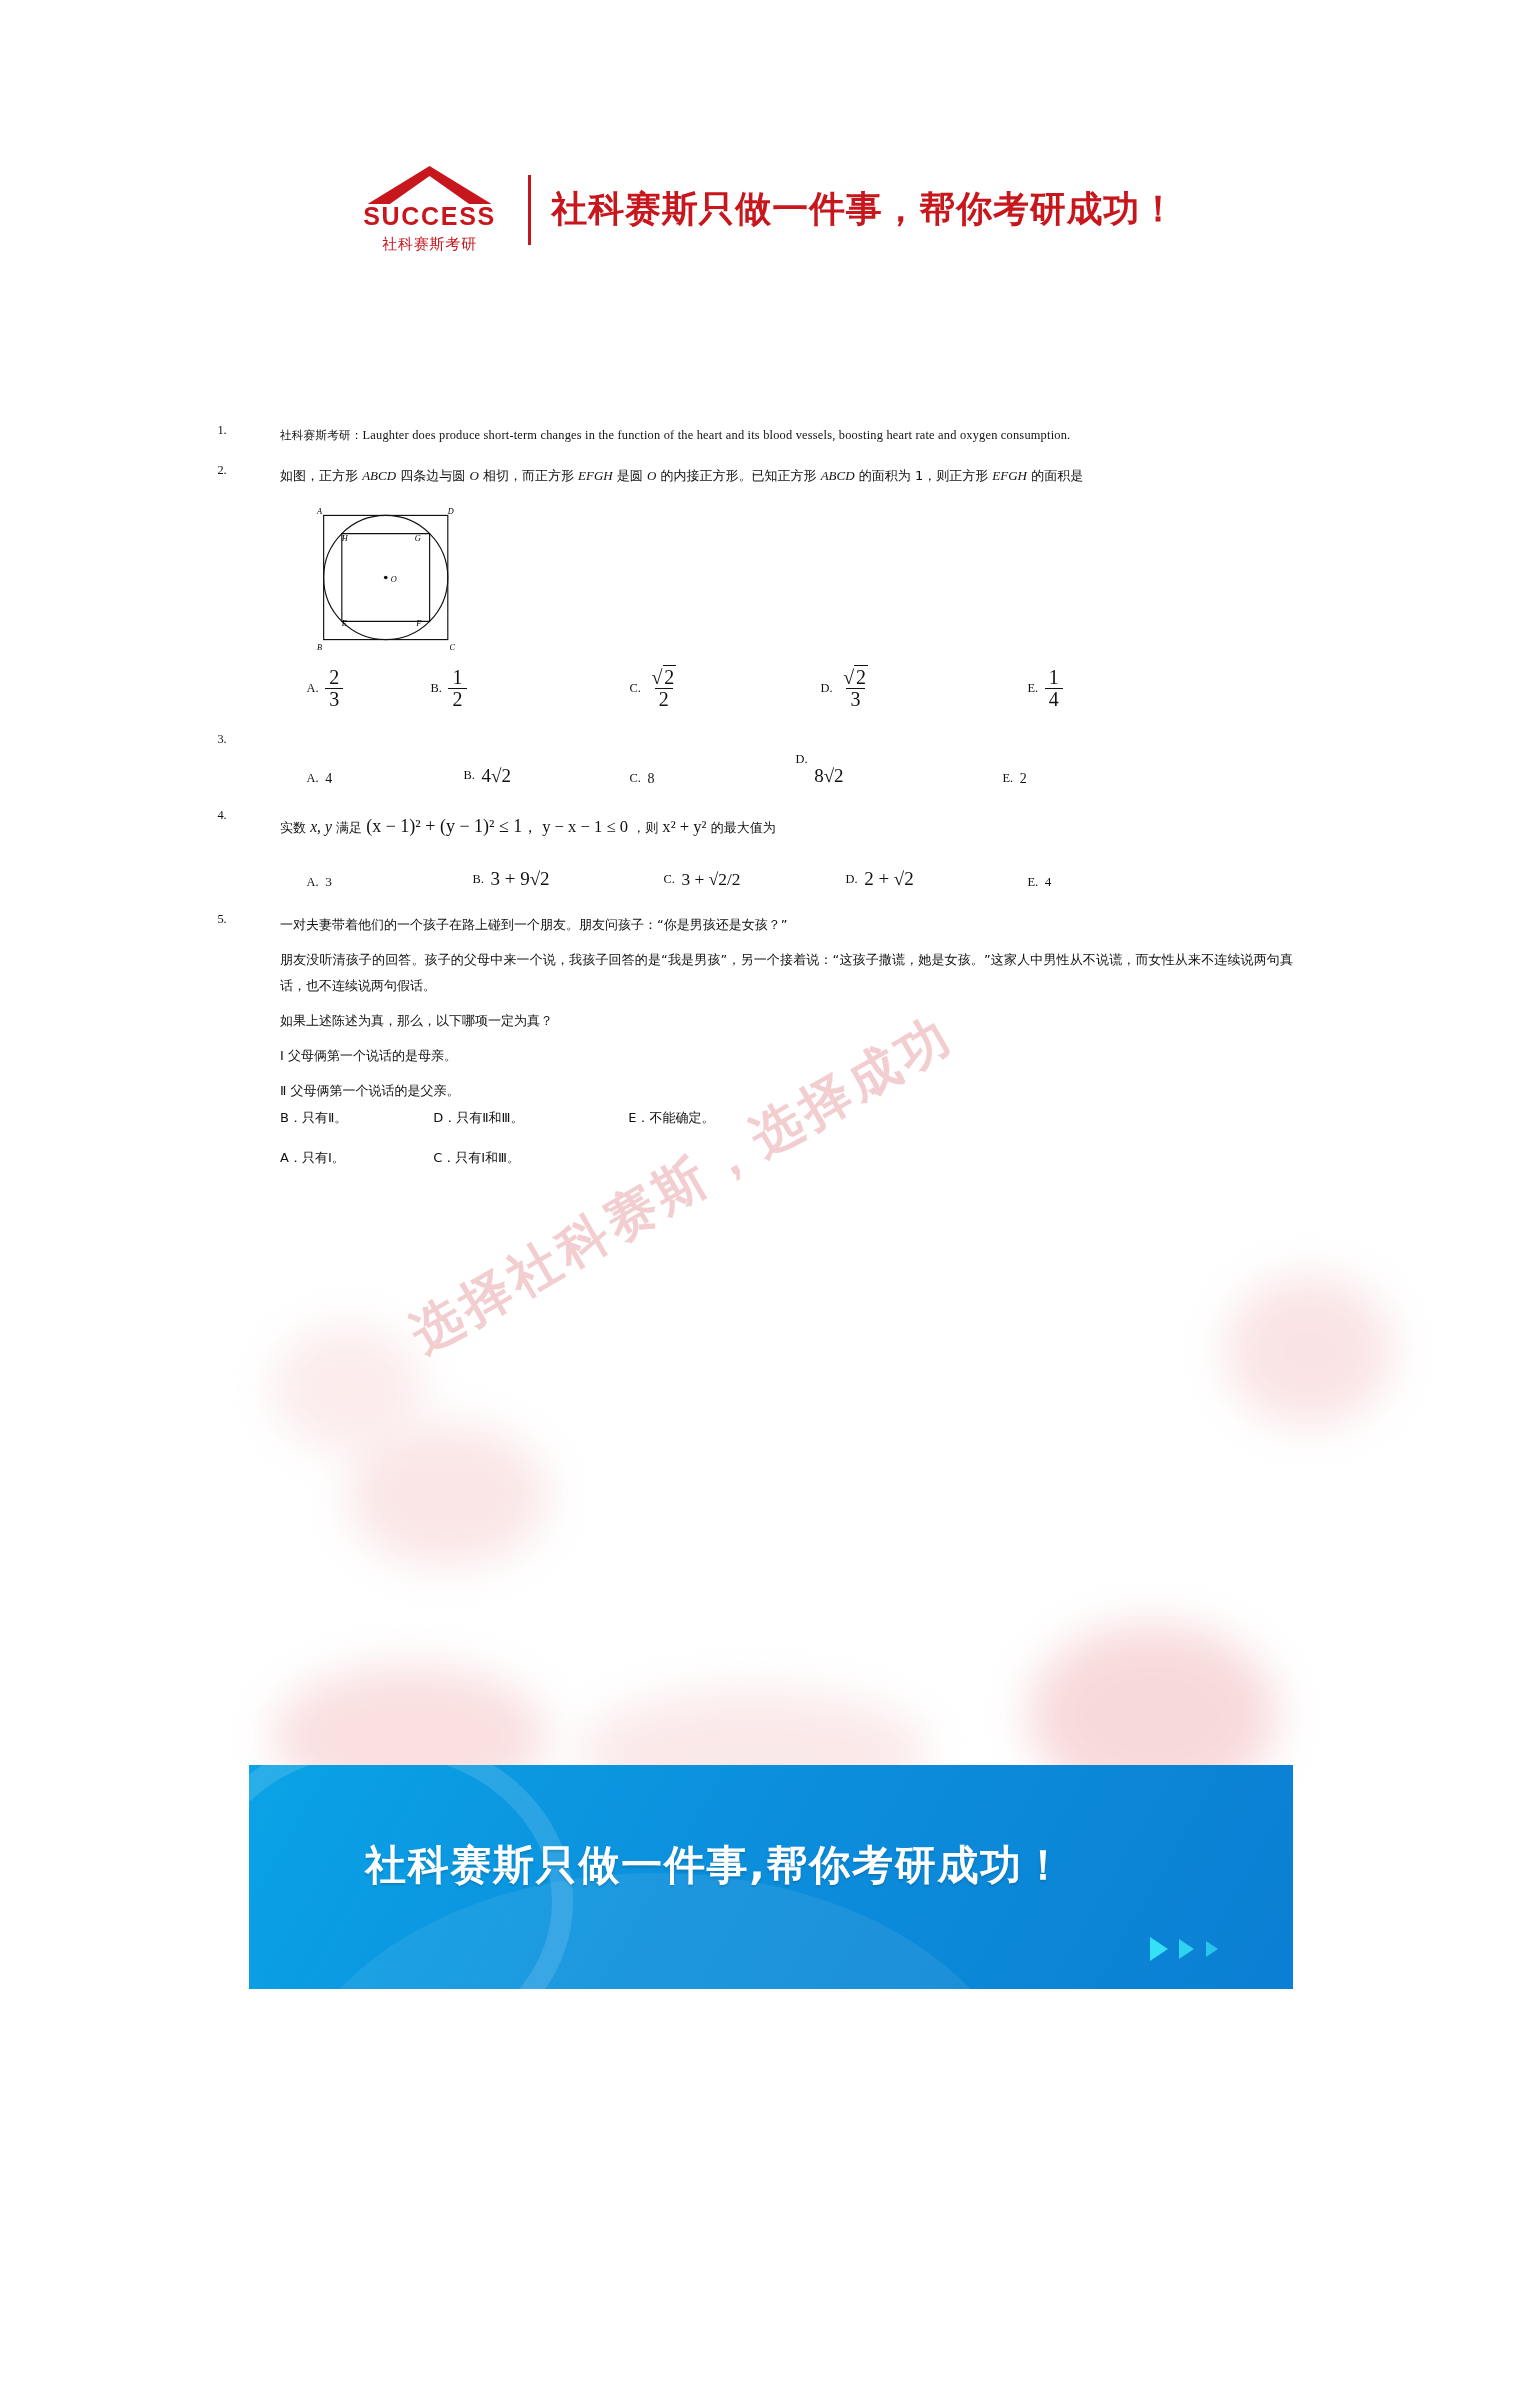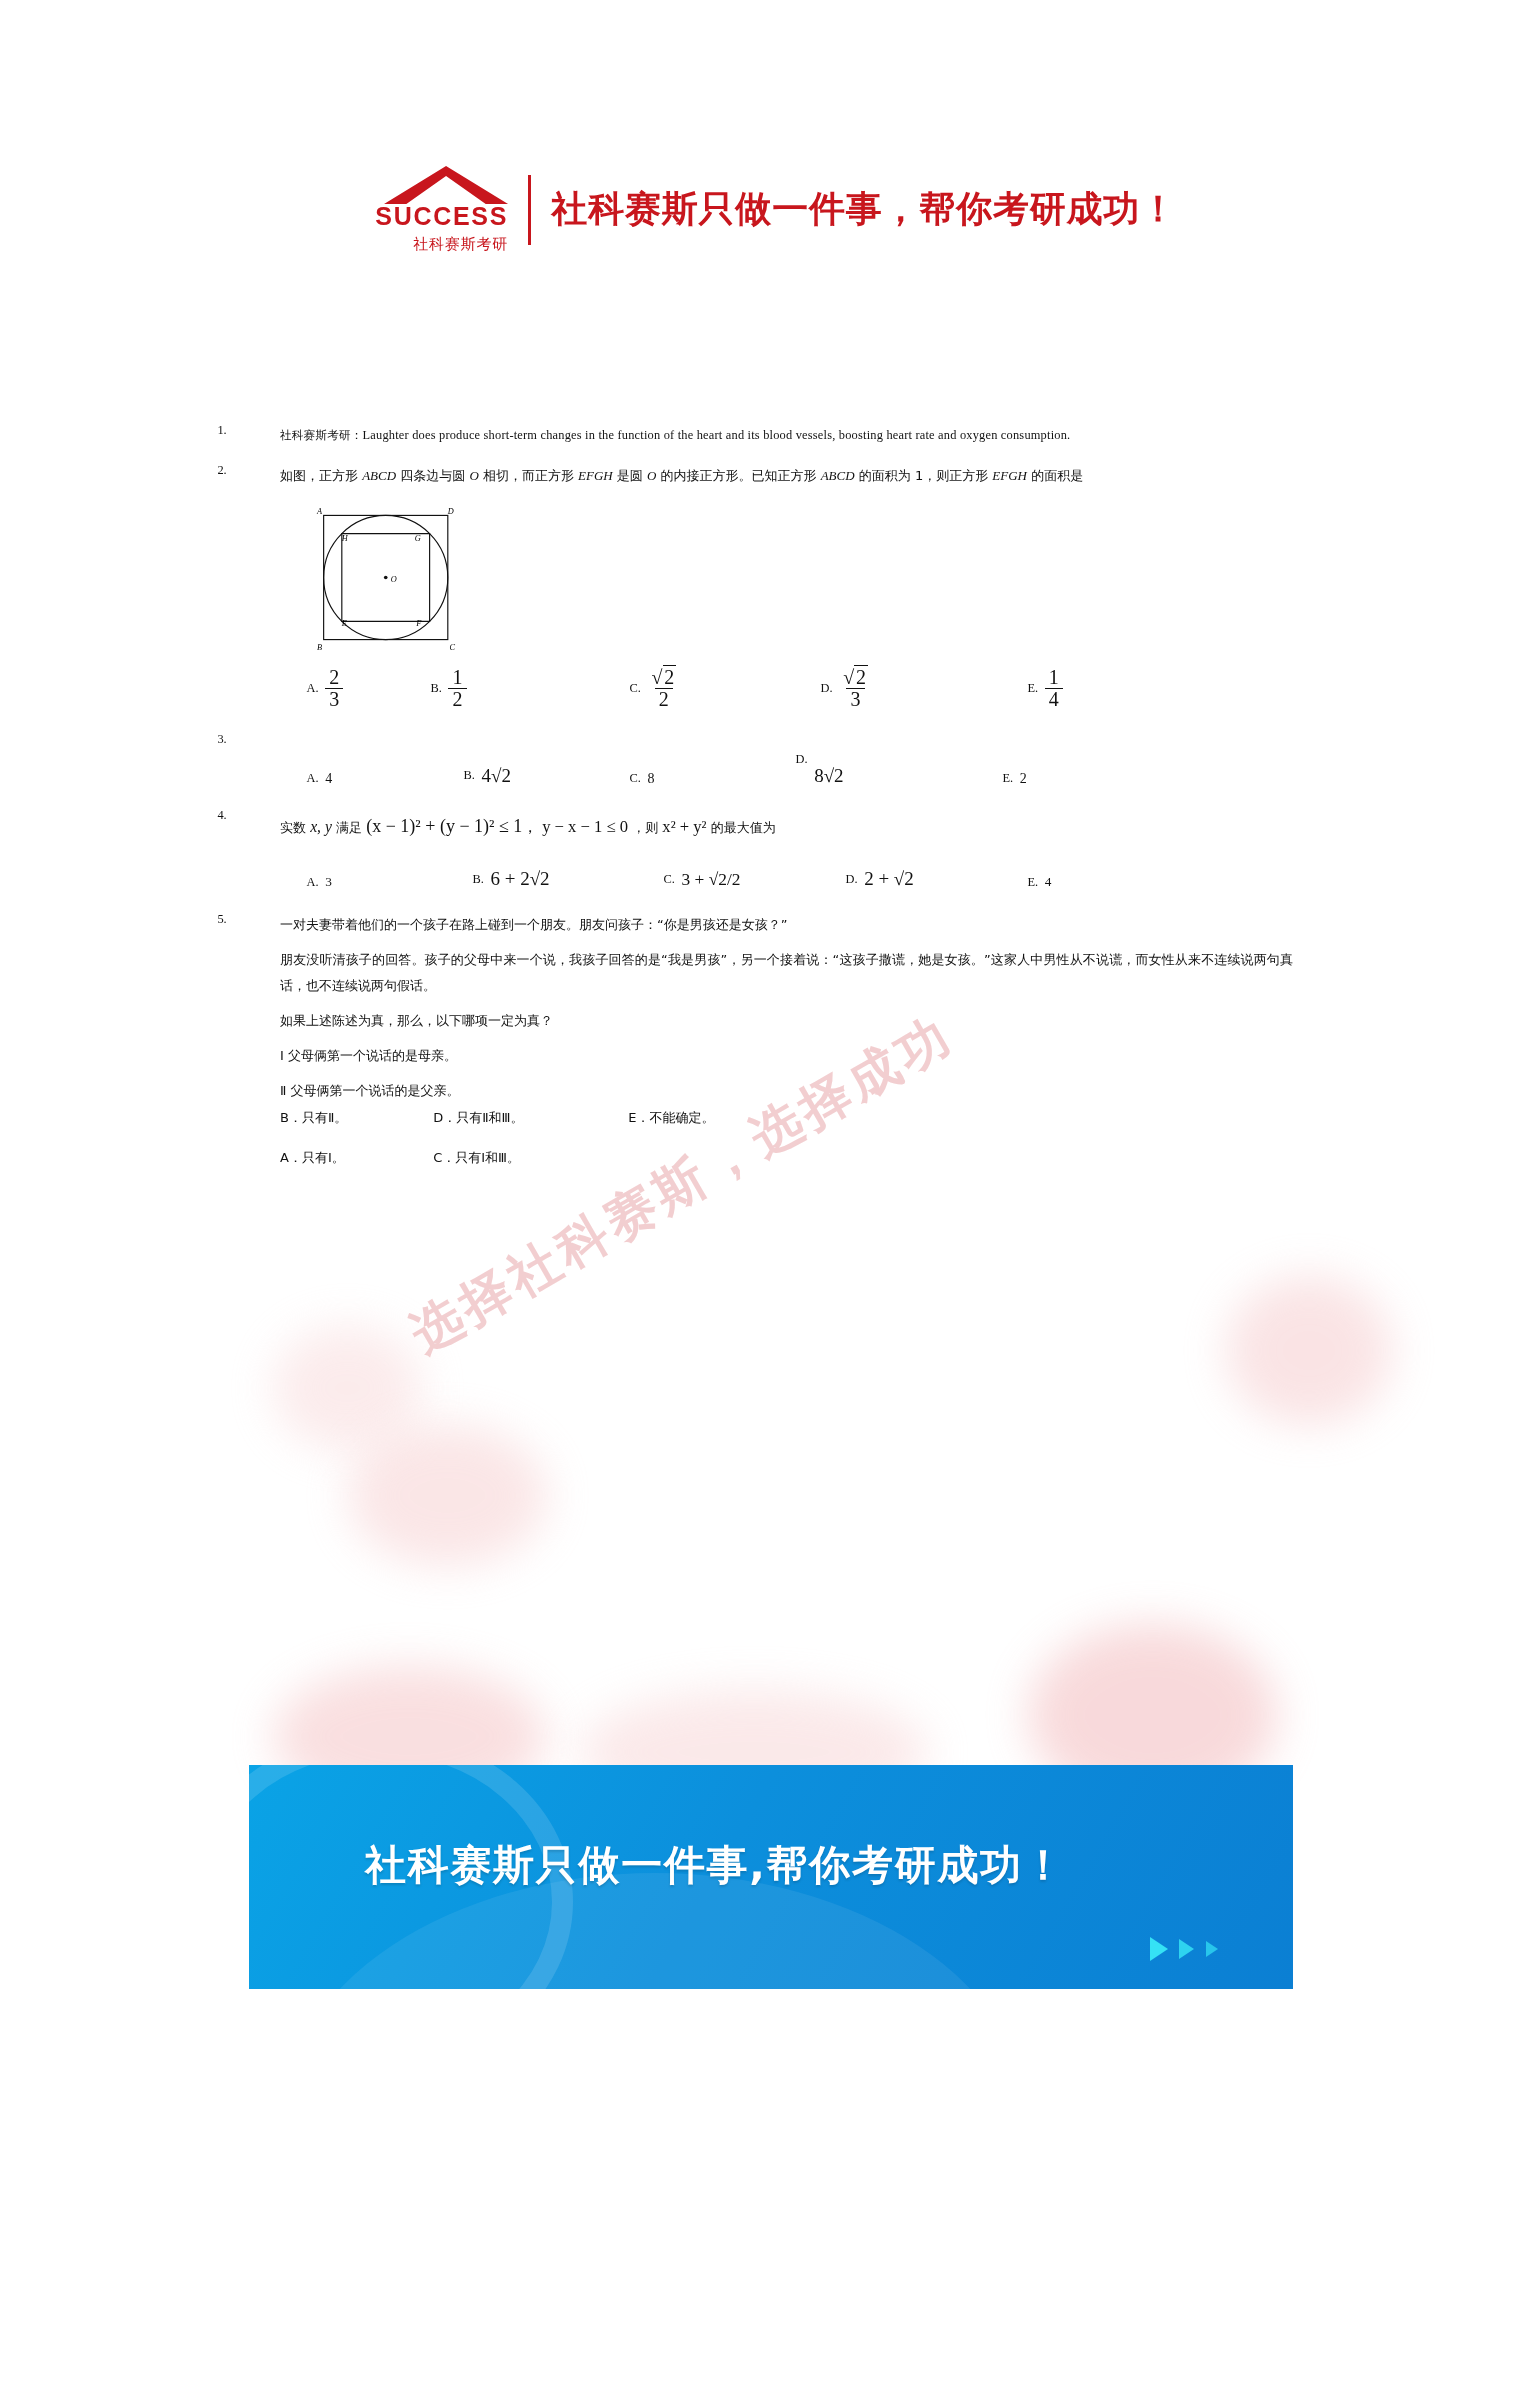--- a/index.html
+++ b/index.html
@@ -55,21 +55,21 @@
     left: 0; top: 166px;
     width: 100%;
     display: flex;
     justify-content: center;
     align-items: center;
     z-index: 10;
   }
   .logo-block {
     display: flex;
     flex-direction: column;
-    align-items: flex-end;
+    align-items: center;
     width: 157px;
   }
   .logo-roof {
     width: 124px; height: 38px;
     background: #c8161d;
     clip-path: polygon(50% 0%, 100% 100%, 82% 100%, 50% 26%, 18% 100%, 0% 100%);
   }
   .logo-word {
     font-family: "Liberation Sans", sans-serif;
     font-weight: bold;
@@ -396,21 +396,21 @@
           <span class="mn" style="font-size:16.6px;">x² + y²</span>
           <span>的最大值为</span>
         </div>
         <div class="opts" style="margin-top:23px;">
           <div class="opt" style="width:166px;">
             <span class="lab">A.</span>
             <span style="font-size:13.3px;">3</span>
           </div>
           <div class="opt" style="width:191px;">
             <span class="lab">B.</span>
-            <span style="font-size:19px;">6 + 2√2</span>
+            <span style="font-size:19px;">3 + 9√2</span>
           </div>
           <div class="opt" style="width:182px;">
             <span class="lab">C.</span>
             <span style="font-size:17.4px;">3 + √2/2</span>
           </div>
           <div class="opt" style="width:182px;">
             <span class="lab">D.</span>
             <span style="font-size:19px;">2 + √2</span>
           </div>
           <div class="opt">

